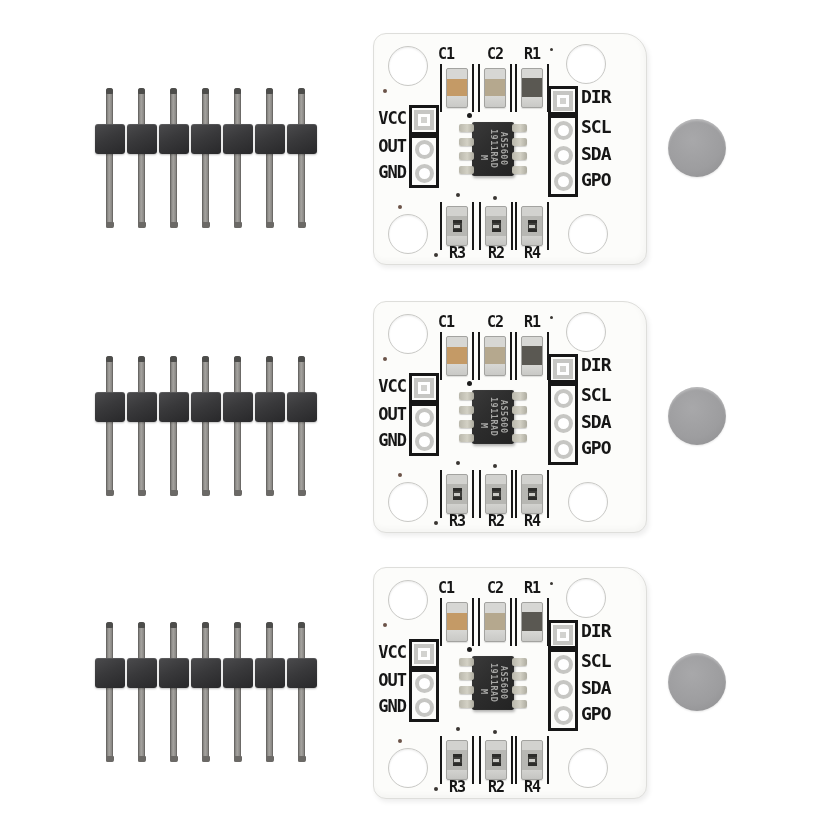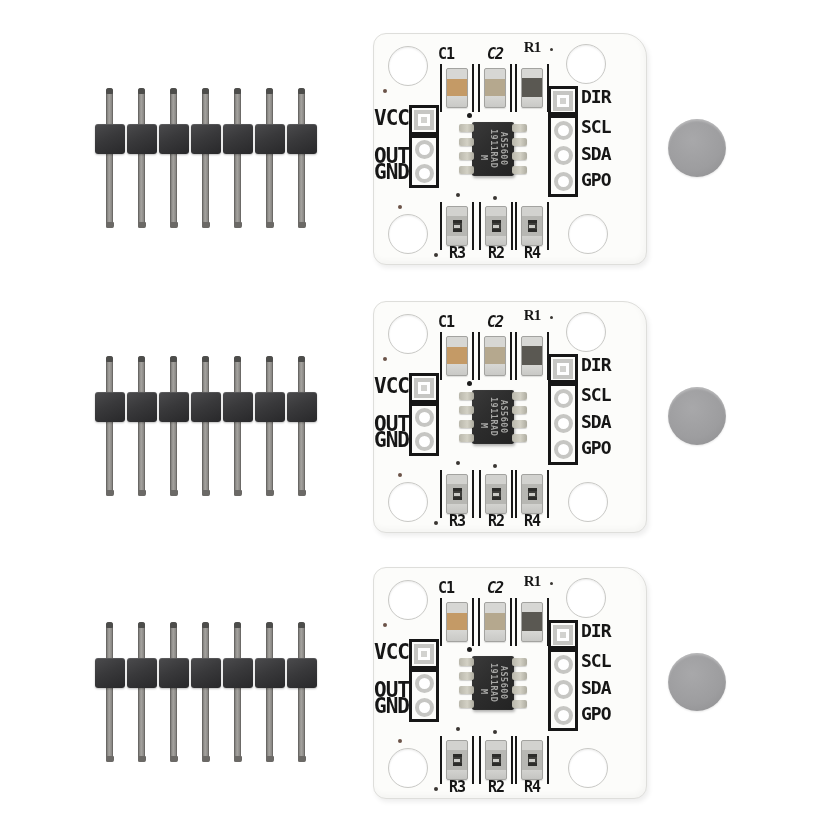--- a/index.html
+++ b/index.html
@@ -38,28 +38,28 @@
   .hole{
     position:absolute;width:38px;height:38px;border-radius:50%;
     background:#ffffff;border:1px solid #c9c9c6;
     box-shadow:inset 0 1px 2px rgba(0,0,0,0.08);
   }
   .hole-tl{left:14px;top:12px;} .hole-tr{left:192px;top:10px;}
   .hole-bl{left:14px;top:180px;} .hole-br{left:194px;top:180px;}
 
   .silk{
     position:absolute;font-weight:bold;color:var(--silk,#161616);
-    font-size:21px;line-height:15px;letter-spacing:-1px;white-space:nowrap;
+    font-size:17px;line-height:15px;letter-spacing:-1px;white-space:nowrap;
   }
   .lab-left{left:0;width:32px;text-align:right;}
-  .lab-vcc{top:77px;} .lab-out{top:115px;} .lab-gnd{top:131px;}
+  .lab-vcc{top:77px;} .lab-out{top:105px;} .lab-gnd{top:131px;}
   .lab-right{left:207px;font-size:18px;}
   .lab-dir{top:55px;} .lab-scl{top:85px;} .lab-sda{top:112px;} .lab-gpo{top:138px;}
   .lab-comp{width:40px;text-align:center;font-size:15px;letter-spacing:-1px;}
-  .lab-c1{left:52px;top:13px;} .lab-c2{left:101px;top:13px;font-style:italic;} .lab-r1{left:138px;top:6px;font-family:Liberation Serif, serif;}
+  .lab-c1{left:52px;top:13px;} .lab-c2{left:101px;top:13px;} .lab-r1{left:138px;top:13px;}
   .lab-r3{left:63px;top:212px;} .lab-r2{left:102px;top:212px;} .lab-r4{left:138px;top:212px;}
 
   .pbox{
     position:absolute;box-sizing:border-box;border:3px solid var(--silk,#161616);
     display:flex;flex-direction:column;align-items:center;justify-content:space-around;
     background:transparent;
   }
   .pbox-vcc{left:35px;top:71px;width:30px;height:30px;}
   .pbox-outgnd{left:35px;top:101px;width:30px;height:53px;}
   .pbox-dir{left:174px;top:52px;width:30px;height:29px;}

